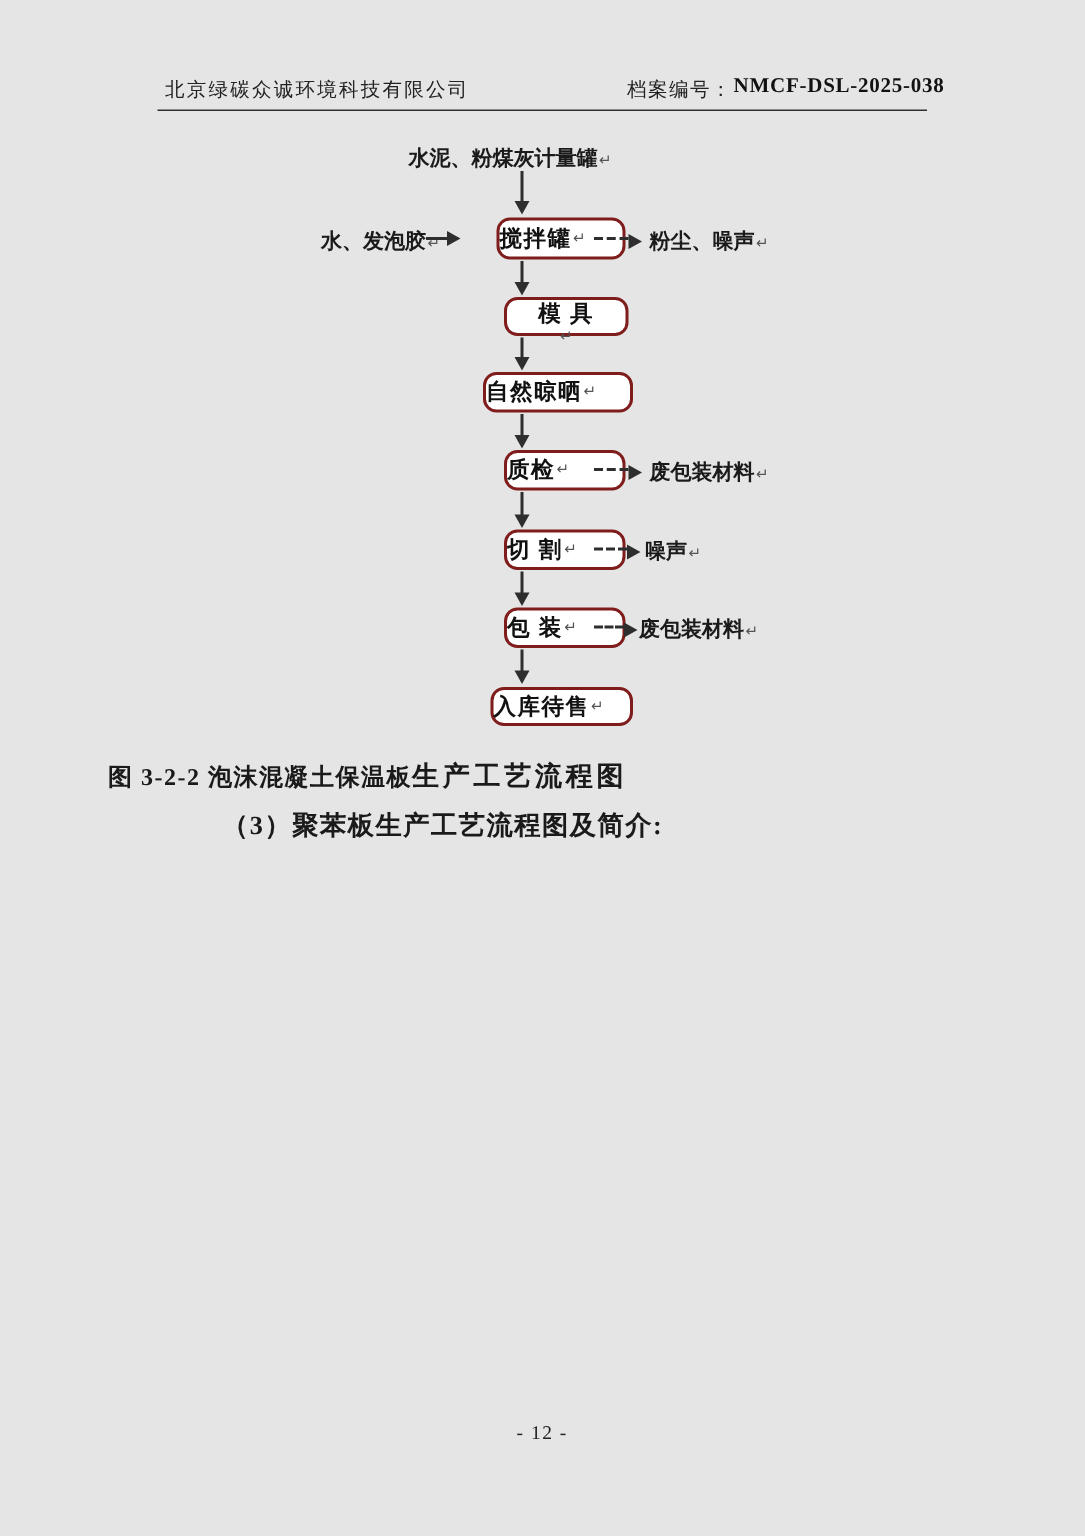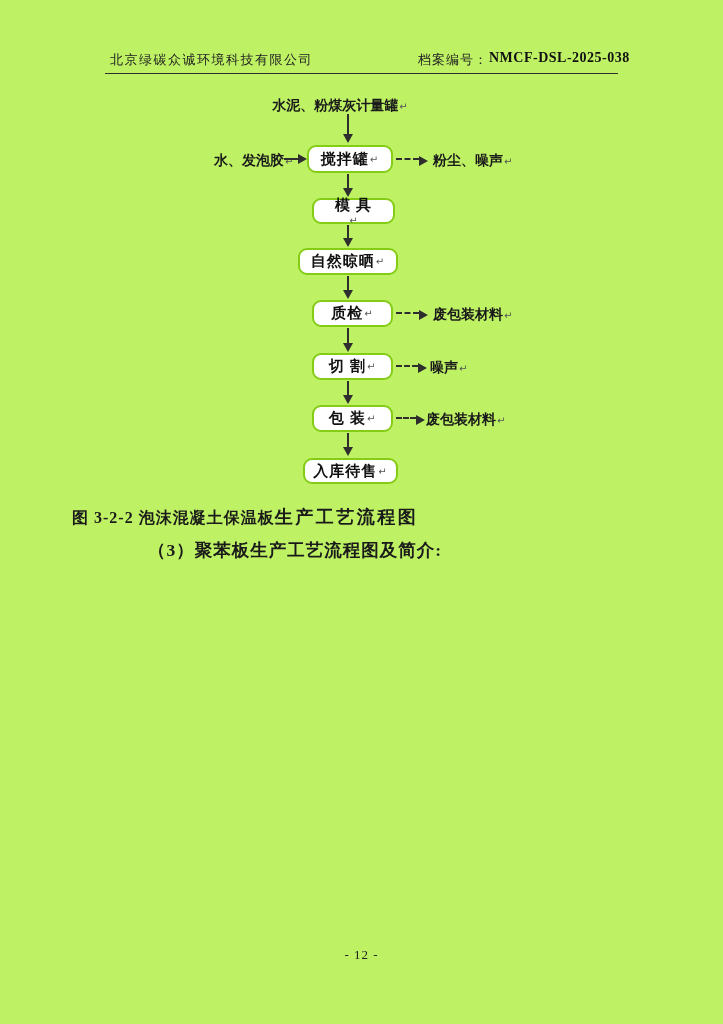--- a/index.html
+++ b/index.html
@@ -1,39 +1,39 @@
 <!DOCTYPE html>
 <html><head>
 <meta charset="utf-8">
 <style>
   * { margin:0; padding:0; box-sizing:border-box; }
   html,body { background:#ffffff; }
   .page {
-    position:relative; width:723px; height:1024px; background:#bef264;
+    position:relative; width:723px; height:1024px; background:#e5e5e5;
     font-family:"Liberation Serif","DejaVu Serif",serif; color:#1a1a1a;
     overflow:hidden; margin:0 auto;
   }
   .abs { position:absolute; }
 
   
   .hdr-company { left:110px; top:51px; font-size:13px; letter-spacing:1.5px; color:#222; white-space:nowrap; }
   .hdr-label   { left:418px; top:51px; font-size:13px; letter-spacing:1px; color:#222; white-space:nowrap; }
   .hdr-num     { left:489px; top:50px; font-size:14px; font-weight:600; letter-spacing:0.5px; color:#111; white-space:nowrap; }
   .hdr-rule    { left:105px; top:73px; width:513px; height:1px; background:#2f2f2f; }
 
   
   .fc-label {
     position:absolute; font-family:"Liberation Sans","DejaVu Sans",sans-serif;
     font-weight:bold; font-size:14px; color:#1a1a1a; white-space:nowrap;
   }
   .fbox {
-    position:absolute; border:2px solid #84cc16; border-radius:9px; background:#fff;
-    display:flex; align-items:center; justify-content:center;
+    position:absolute; border:2px solid #7f1d1d; border-radius:9px; background:#fff;
+    display:flex; align-items:center; 
     font-family:"Liberation Sans","DejaVu Sans",sans-serif; font-weight:bold;
-    font-size:15px; letter-spacing:1px; color:#111; white-space:nowrap;
+    font-size:15px; letter-spacing:1px; color:#111; white-space:nowrap;margin-left:24px;
   }
   .arrow-v { position:absolute; width:2px; background:#2e2e2e; }
   .arrow-v::after {
     content:""; position:absolute; left:50%; transform:translateX(-50%); bottom:-8px;
     width:0; height:0; border-left:5px solid transparent; border-right:5px solid transparent;
     border-top:9px solid #2e2e2e;
   }
   .arrow-h { position:absolute; height:2px; background:#2e2e2e; }
   .arrow-h::after {
     content:""; position:absolute; right:-8px; top:1px; transform:translateY(-50%);

